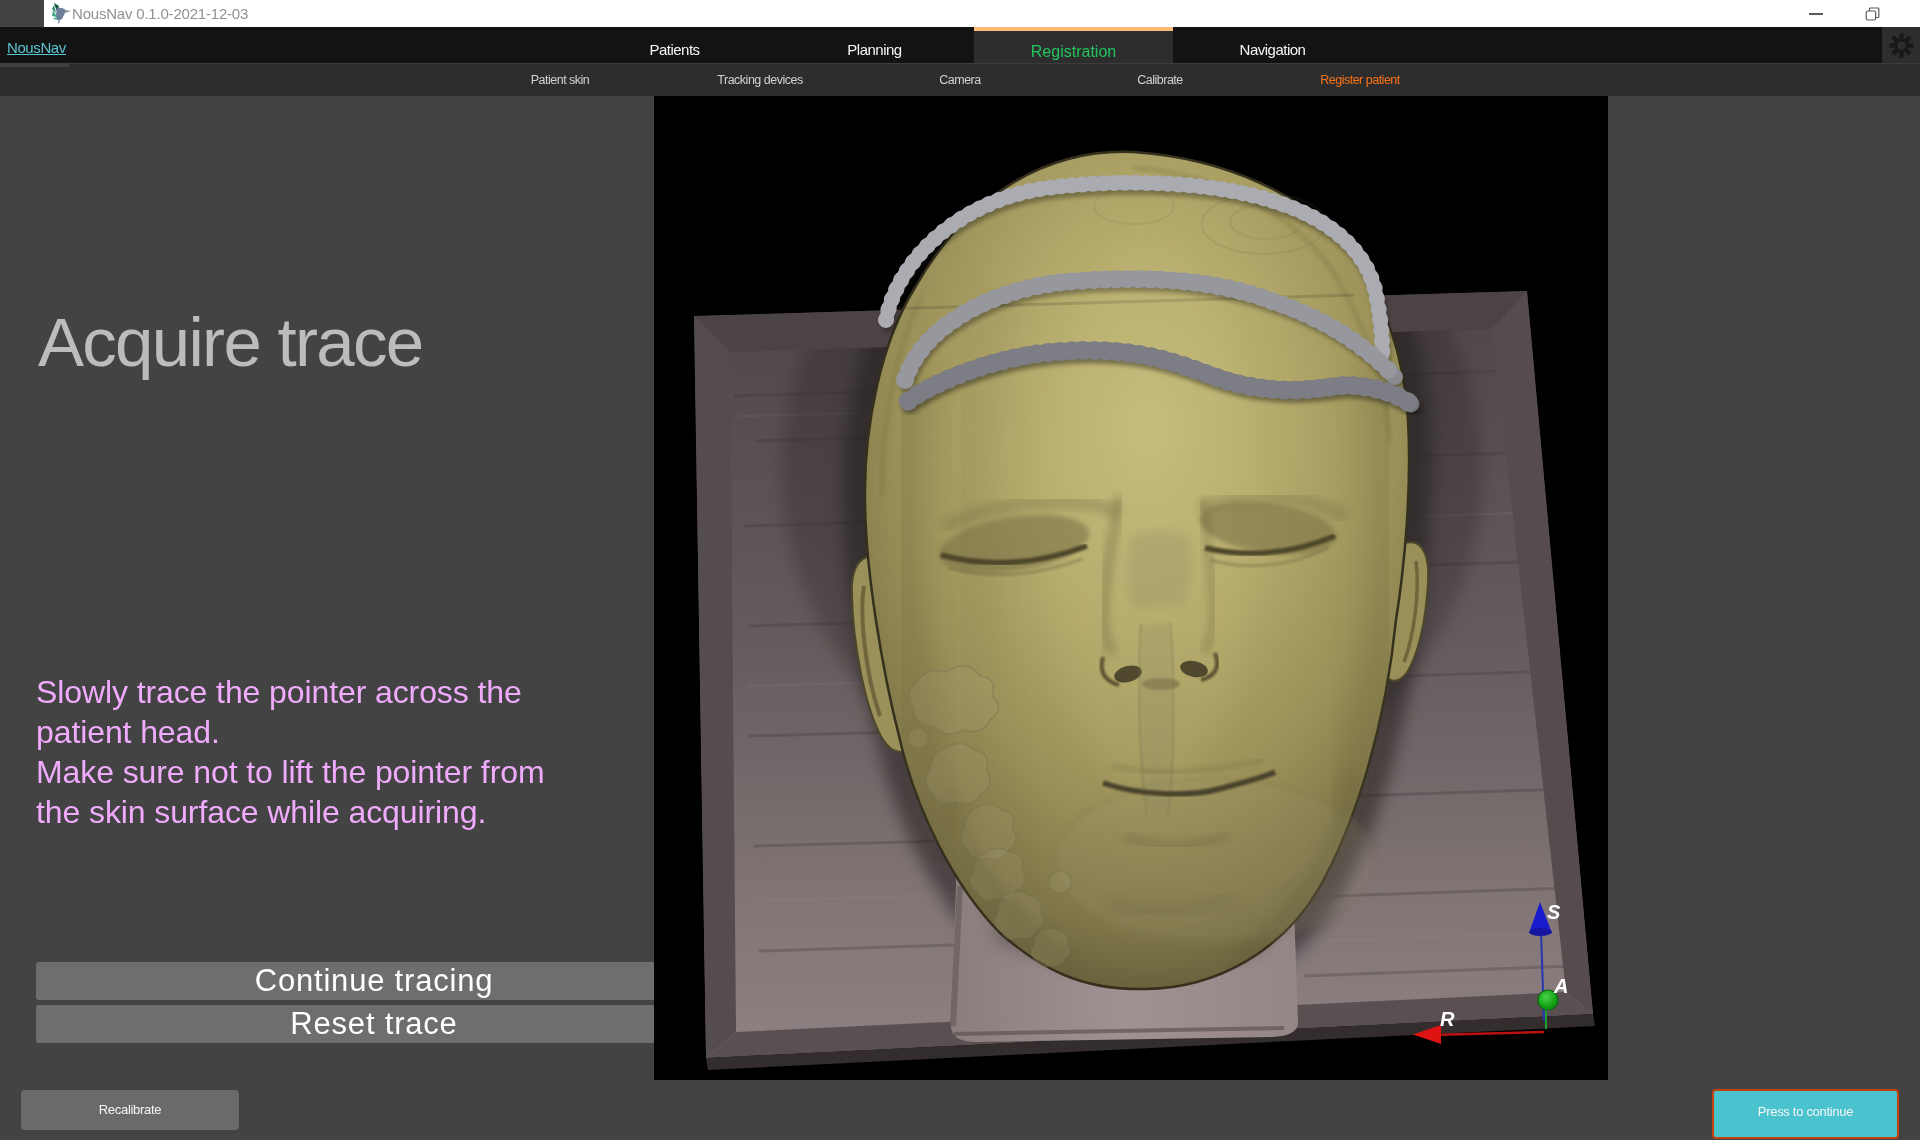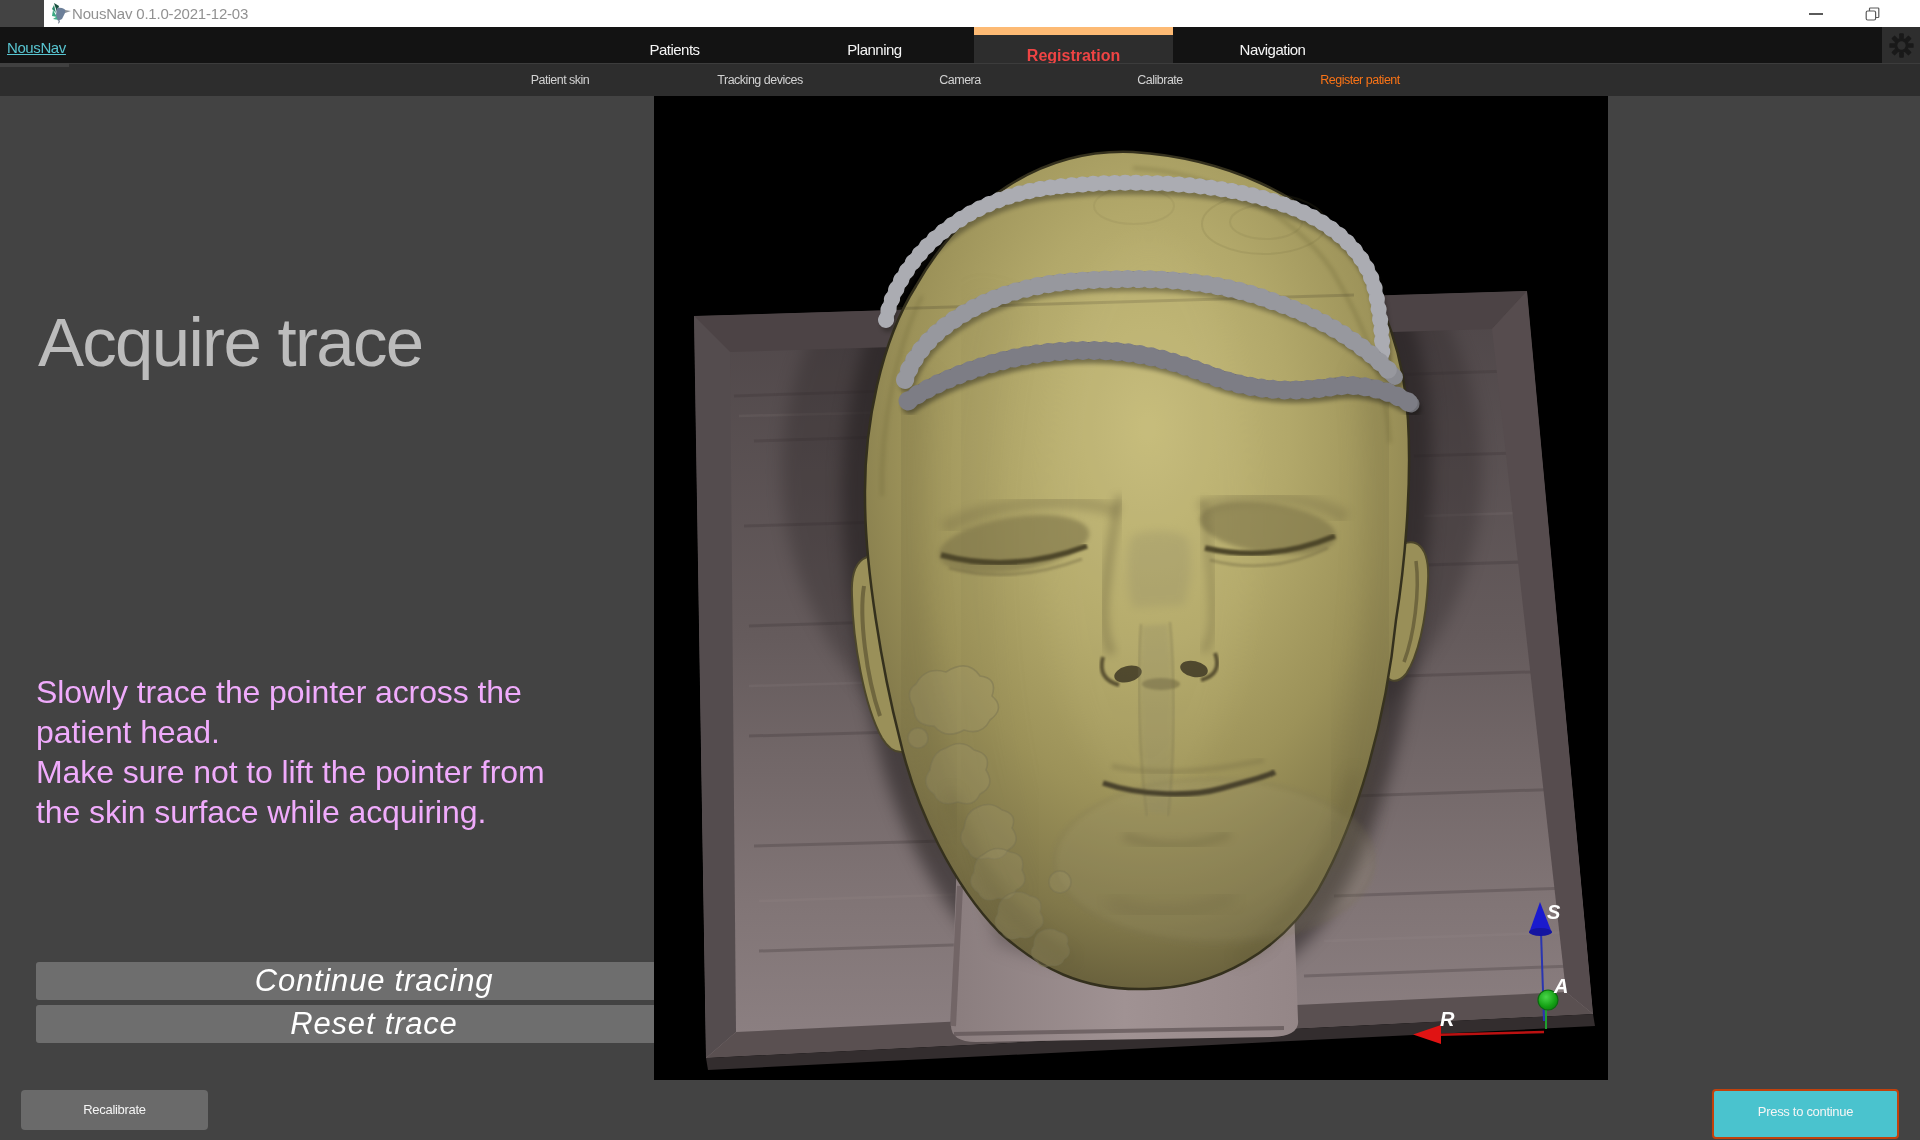--- a/index.html
+++ b/index.html
@@ -6,32 +6,32 @@
   html,body { width:1920px; height:1140px; overflow:hidden; background:#434343;
     font-family:"Liberation Sans", sans-serif; }
   .titlebar { position:absolute; left:0; top:0; width:1920px; height:27px; background:#ffffff;margin-left:44px; }
   .titletext { position:absolute; left:28px; top:5px; font-size:15px; color:#919191; letter-spacing:-0.2px; }
   .winbtn { position:absolute; top:0; color:#5a5a5a; }
   .navbar { position:absolute; left:0; top:27px; width:1882px; height:36px; background:#131313; }
   .gearcell { position:absolute; left:1882px; top:27px; width:38px; height:38px; background:#2e2e2e; }
   .brand { position:absolute; left:7px; top:39px; font-size:15px; color:#58c5d1; letter-spacing:-0.4px;text-decoration:underline; }
   .tab { position:absolute; top:27px; height:20px; width:199px; text-align:center;
          font-size:15px; color:#f5f5f5; line-height:45px; letter-spacing:-0.5px; }
-  .tab.active { background:#2d2d2d; border-top:8px solid #fdba74; line-height:41px;
-         color:#ef4444; font-weight:bold; height:40px; font-size:16px; letter-spacing:0; }
+  .tab.active { background:#2d2d2d; border-top:4px solid #fdba74; line-height:41px;
+         color:#22c55e; font-weight:normal; height:40px; font-size:16px; letter-spacing:0; }
   .subnav { position:absolute; left:0; top:63px; width:1920px; height:33px; background:#2d2d2d;
          border-top:1px solid #3c3c3c; }
   .subitem { position:absolute; top:73px; font-size:12.5px; color:#d2d2d2; transform:translateX(-50%); letter-spacing:-0.5px; }
   .subitem.active { color:#f97316; }
   .heading { position:absolute; left:38px; top:303px; font-size:69px; color:#bcbcbc;
          letter-spacing:-1.7px; }
   .para { position:absolute; left:36px; top:672px; font-size:32px; color:#f0abfc;
          line-height:40px; letter-spacing:-0.1px; }
   .bigbtn { position:absolute; left:36px; width:676px; height:38px; background:#6e6e6e;
-         border-radius:3px; color:#ffffff; font-size:31px; text-align:center; letter-spacing:0.8px;font-style:italic; }
+         border-radius:3px; color:#ffffff; font-size:31px; text-align:center; letter-spacing:0.8px; }
   .smallbtn { position:absolute; border-radius:4px; font-size:13px; color:#f5f5f5;
          text-align:center; letter-spacing:-0.3px; }
   .viewport { position:absolute; left:654px; top:96px; width:954px; height:984px; background:#000; }
 </style>
 </head>
 <body>
 <div class="titlebar">
   <svg style="position:absolute;left:8px;top:3px" width="24" height="22" viewBox="0 0 24 22">
     <path d="M2,2 L4,10 L0,6 Z" fill="#2e8b6e"></path>
     <path d="M1,7 L5,14 L0,13 Z" fill="#3aa882"></path>
@@ -85,21 +85,21 @@
 <div class="subitem" style="left:760px">Tracking devices</div>
 <div class="subitem" style="left:960px">Camera</div>
 <div class="subitem" style="left:1160px">Calibrate</div>
 <div class="subitem active" style="left:1360px">Register patient</div>
 
 <div class="heading">Acquire trace</div>
 <div class="para">Slowly trace the pointer across the<br>patient head.<br>Make sure not to lift the pointer from<br>the skin surface while acquiring.</div>
 
 <div class="bigbtn" style="top:962px;line-height:37px">Continue tracing</div>
 <div class="bigbtn" style="top:1005px;line-height:37px">Reset trace</div>
-<div class="smallbtn" style="left:21px;top:1090px;width:187px;height:40px;background:#6a6a6a;line-height:39px">Recalibrate</div>
+<div class="smallbtn" style="left:21px;top:1090px;width:218px;height:40px;background:#6a6a6a;line-height:39px">Recalibrate</div>
 <div class="smallbtn" style="left:1712px;top:1089px;width:187px;height:50px;background:#4ac3ce;line-height:41px;border:2px solid #c2410c">Press to continue</div>
 
 <div class="viewport">
 <svg width="954" height="984" viewBox="0 0 954 984">
 <defs>
   <linearGradient id="boardg" x1="0" y1="0" x2="0" y2="1">
     <stop offset="0" stop-color="#4e4648"></stop>
     <stop offset="0.45" stop-color="#655b5c"></stop>
     <stop offset="0.8" stop-color="#817576"></stop>
     <stop offset="1" stop-color="#8d8183"></stop>

